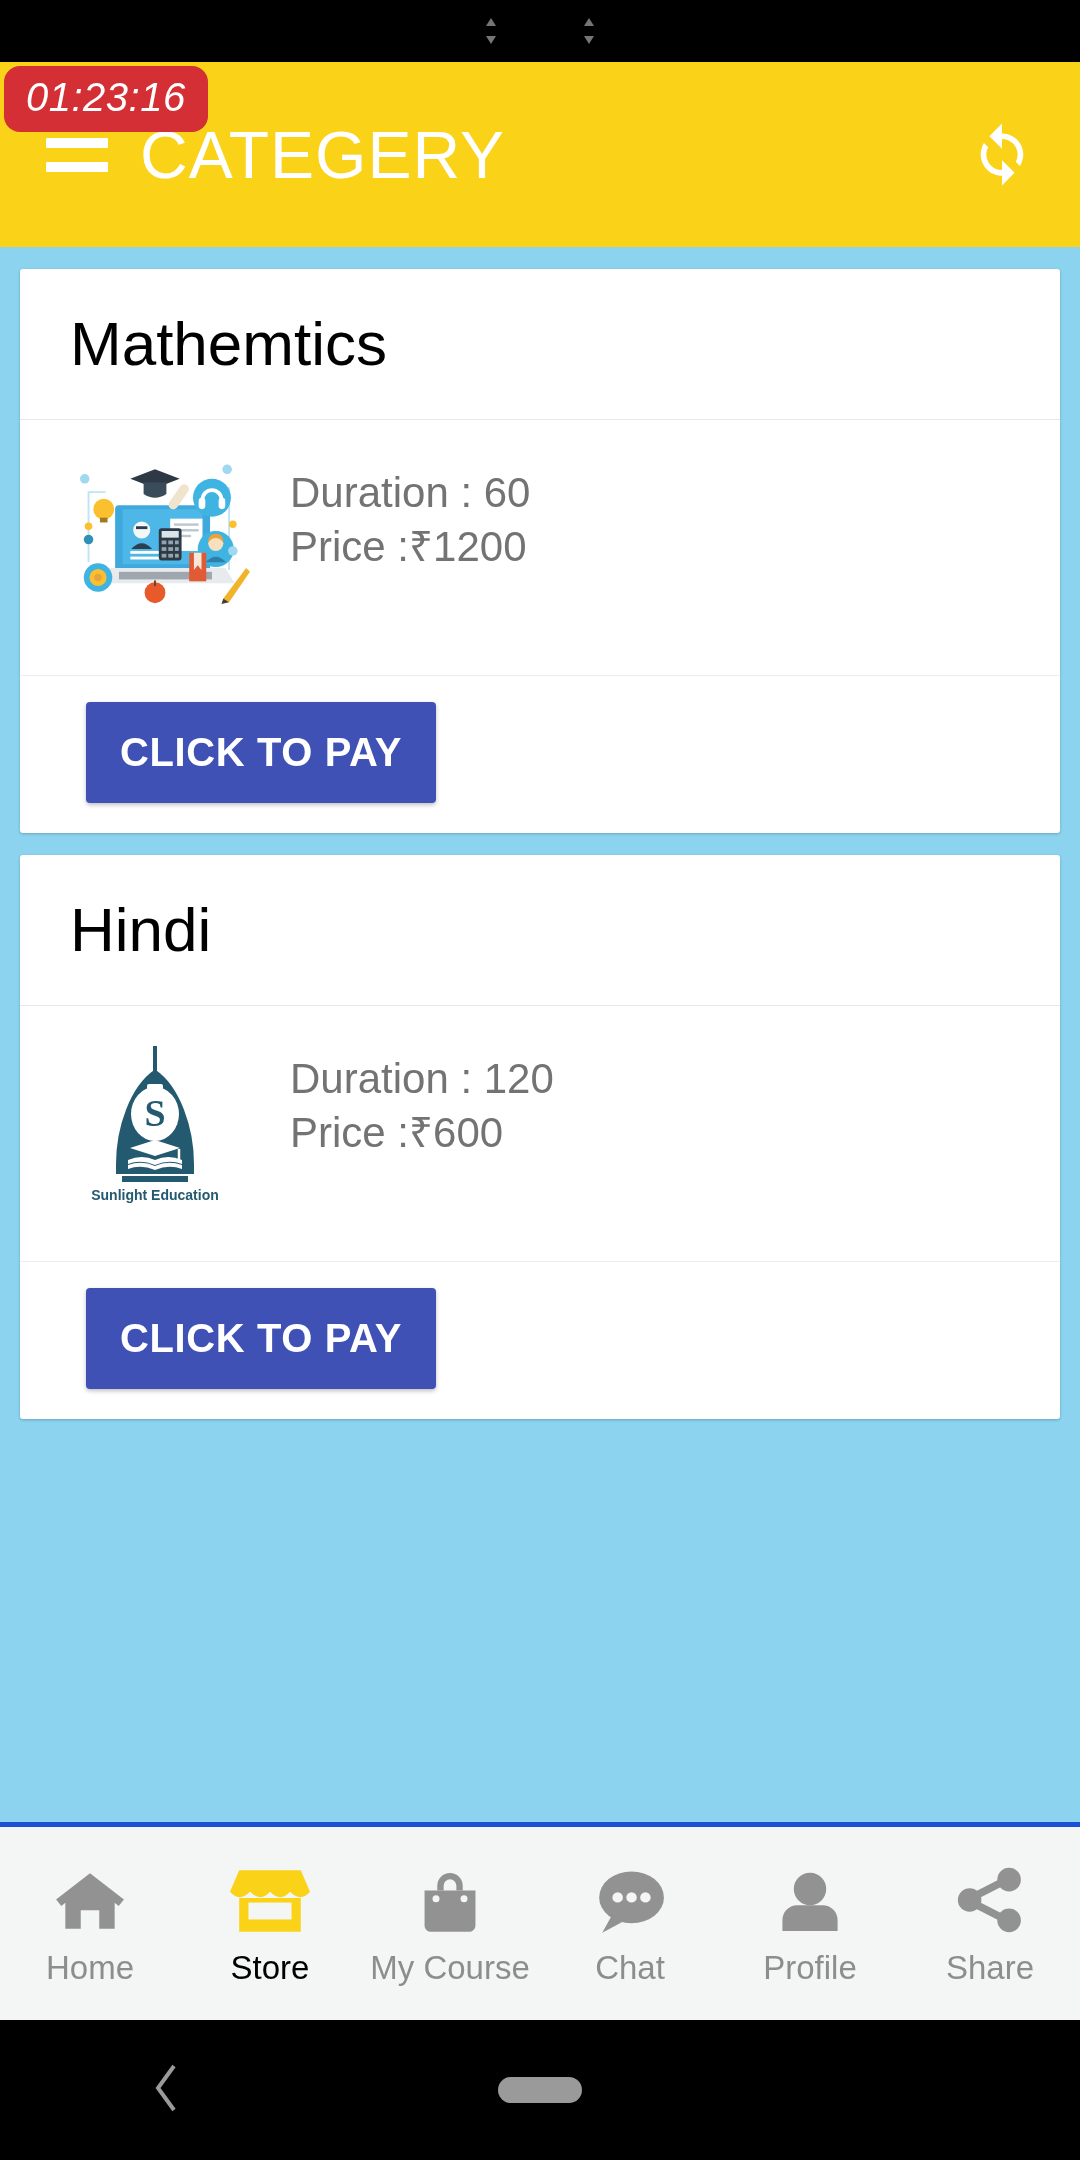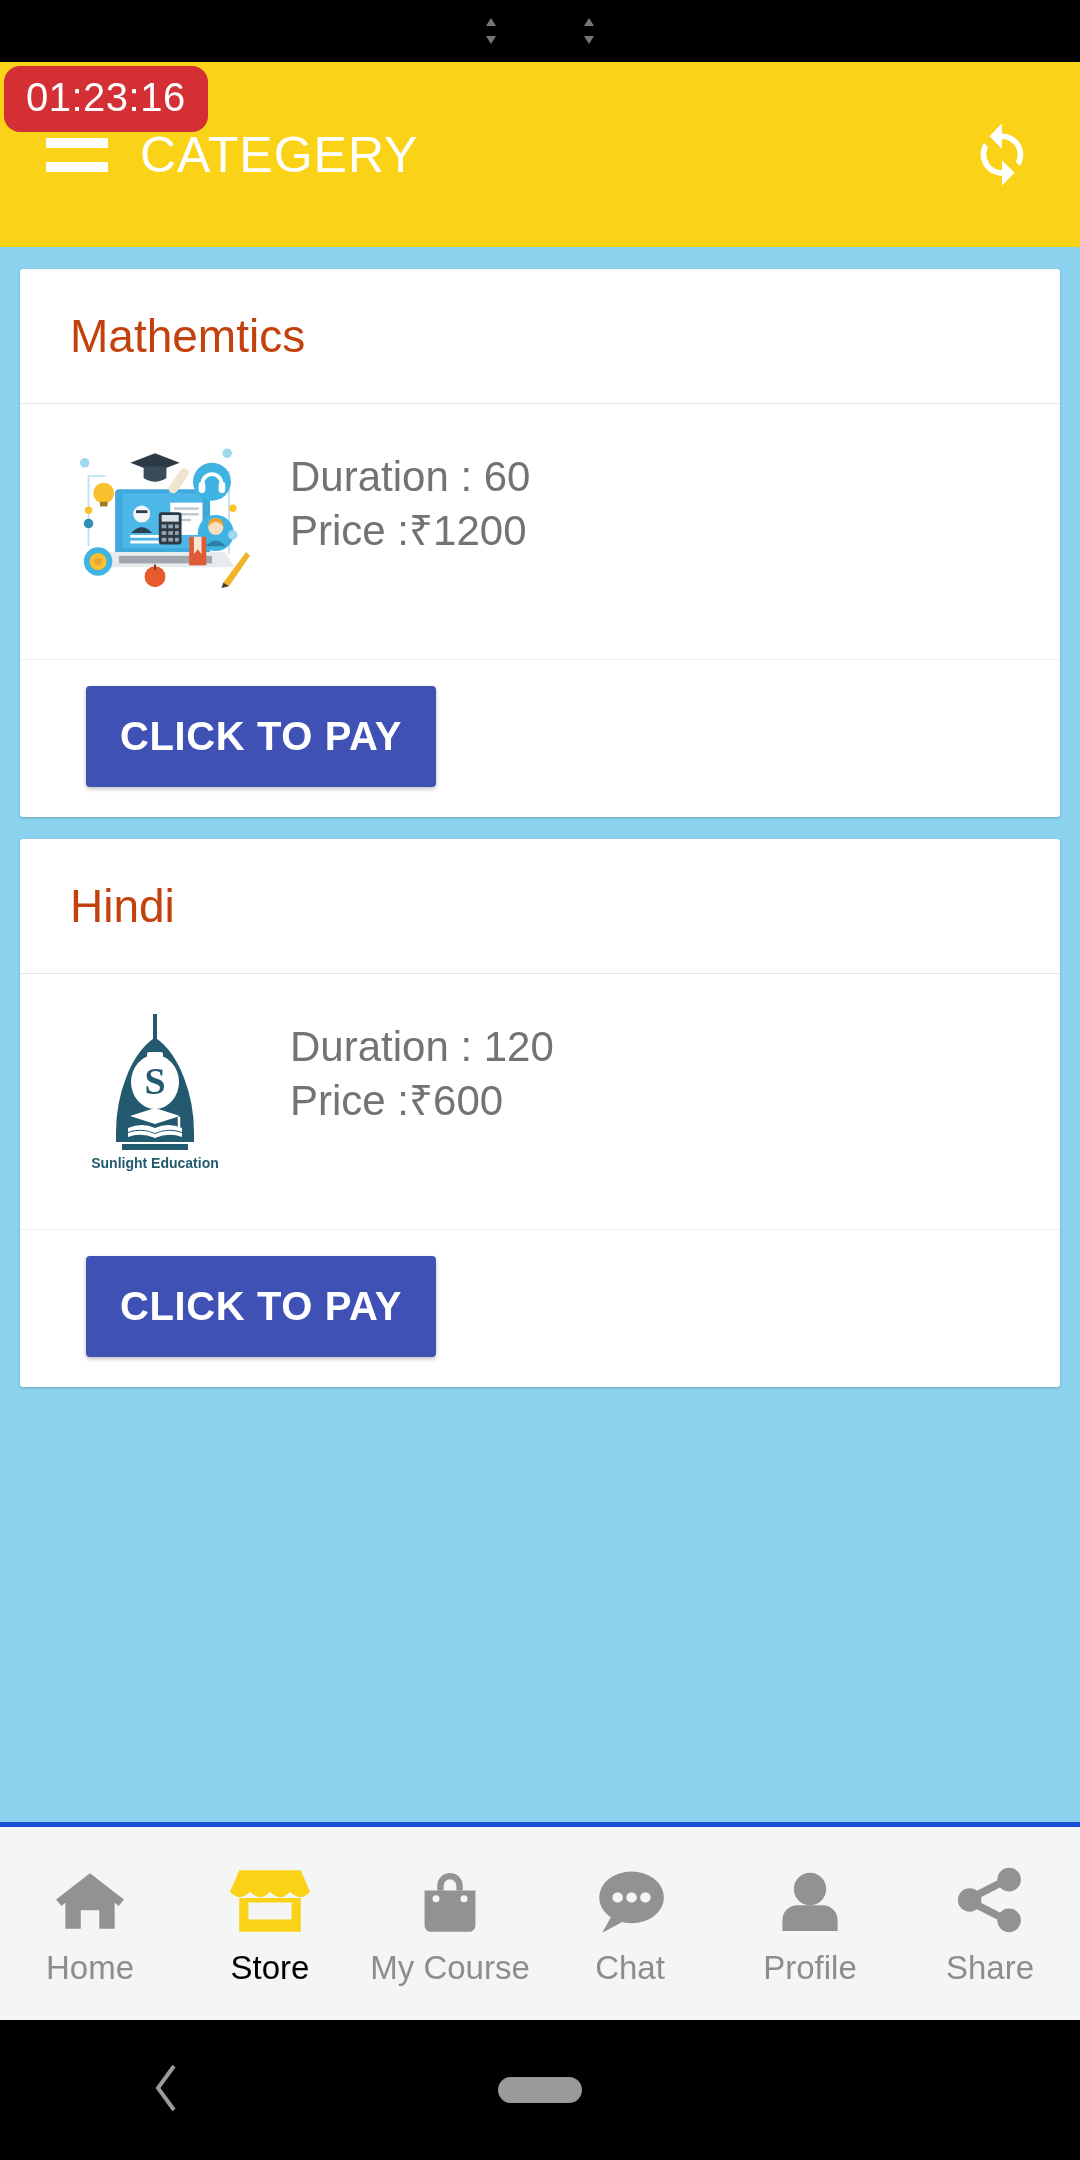--- a/index.html
+++ b/index.html
@@ -32,40 +32,41 @@
     background:#fad218;
     display:flex; align-items:center;
   }
   .menu-btn {
     width:118px; margin-left:18px;
     display:flex; flex-direction:column; align-items:center; gap:14px;
     cursor:pointer;
   }
   .menu-bar-line { width:62px; height:10px; background:#fff; border-radius:1px; }
   .app-title {
-    color:#fff; font-size:50px; letter-spacing:1px;
+    color:#fff; font-size:66px; letter-spacing:1px;
     font-weight:400; margin-left:4px;
     white-space:nowrap;
   }
   .refresh-btn {
     position:absolute; right:40px; top:50%;
     transform:translateY(-50%);
     width:76px; height:76px; cursor:pointer;
     display:flex; align-items:center; justify-content:center;
   }
 
   
   .timer-badge {
     position:absolute; top:66px; left:4px;
     background:#d32f34; color:#fff;
     font-size:40px; letter-spacing:.5px;
     padding:9px 22px 12px 22px;
     border-radius:16px;
     z-index:40;
     font-family:"Liberation Sans", sans-serif;
+    font-style:italic;
   }
 
   
   .content {
     position:absolute; top:247px; left:0;
     width:1080px; height:1575px;
     background:#8bd3ef;
     padding:22px 20px 0 20px;
     overflow:hidden;
   }
@@ -75,21 +76,21 @@
   }
 
   .card {
     background:#fff;
     border-radius:3px;
     box-shadow:0 1px 3px rgba(0,0,0,.22);
     margin-bottom:22px;
     overflow:hidden;
   }
   .card-title {
-    font-size:46px; color:#c2410c; font-weight:400;
+    font-size:62px; color:#000000; font-weight:400;
     padding:44px 0 44px 50px;
     border-bottom:1px solid #e8e8e8;
     line-height:1;
   }
   .card-body {
     display:flex; align-items:flex-start;
     padding:30px 0 26px 0;
     border-bottom:1px solid #ededed;
     min-height:256px;
   }

